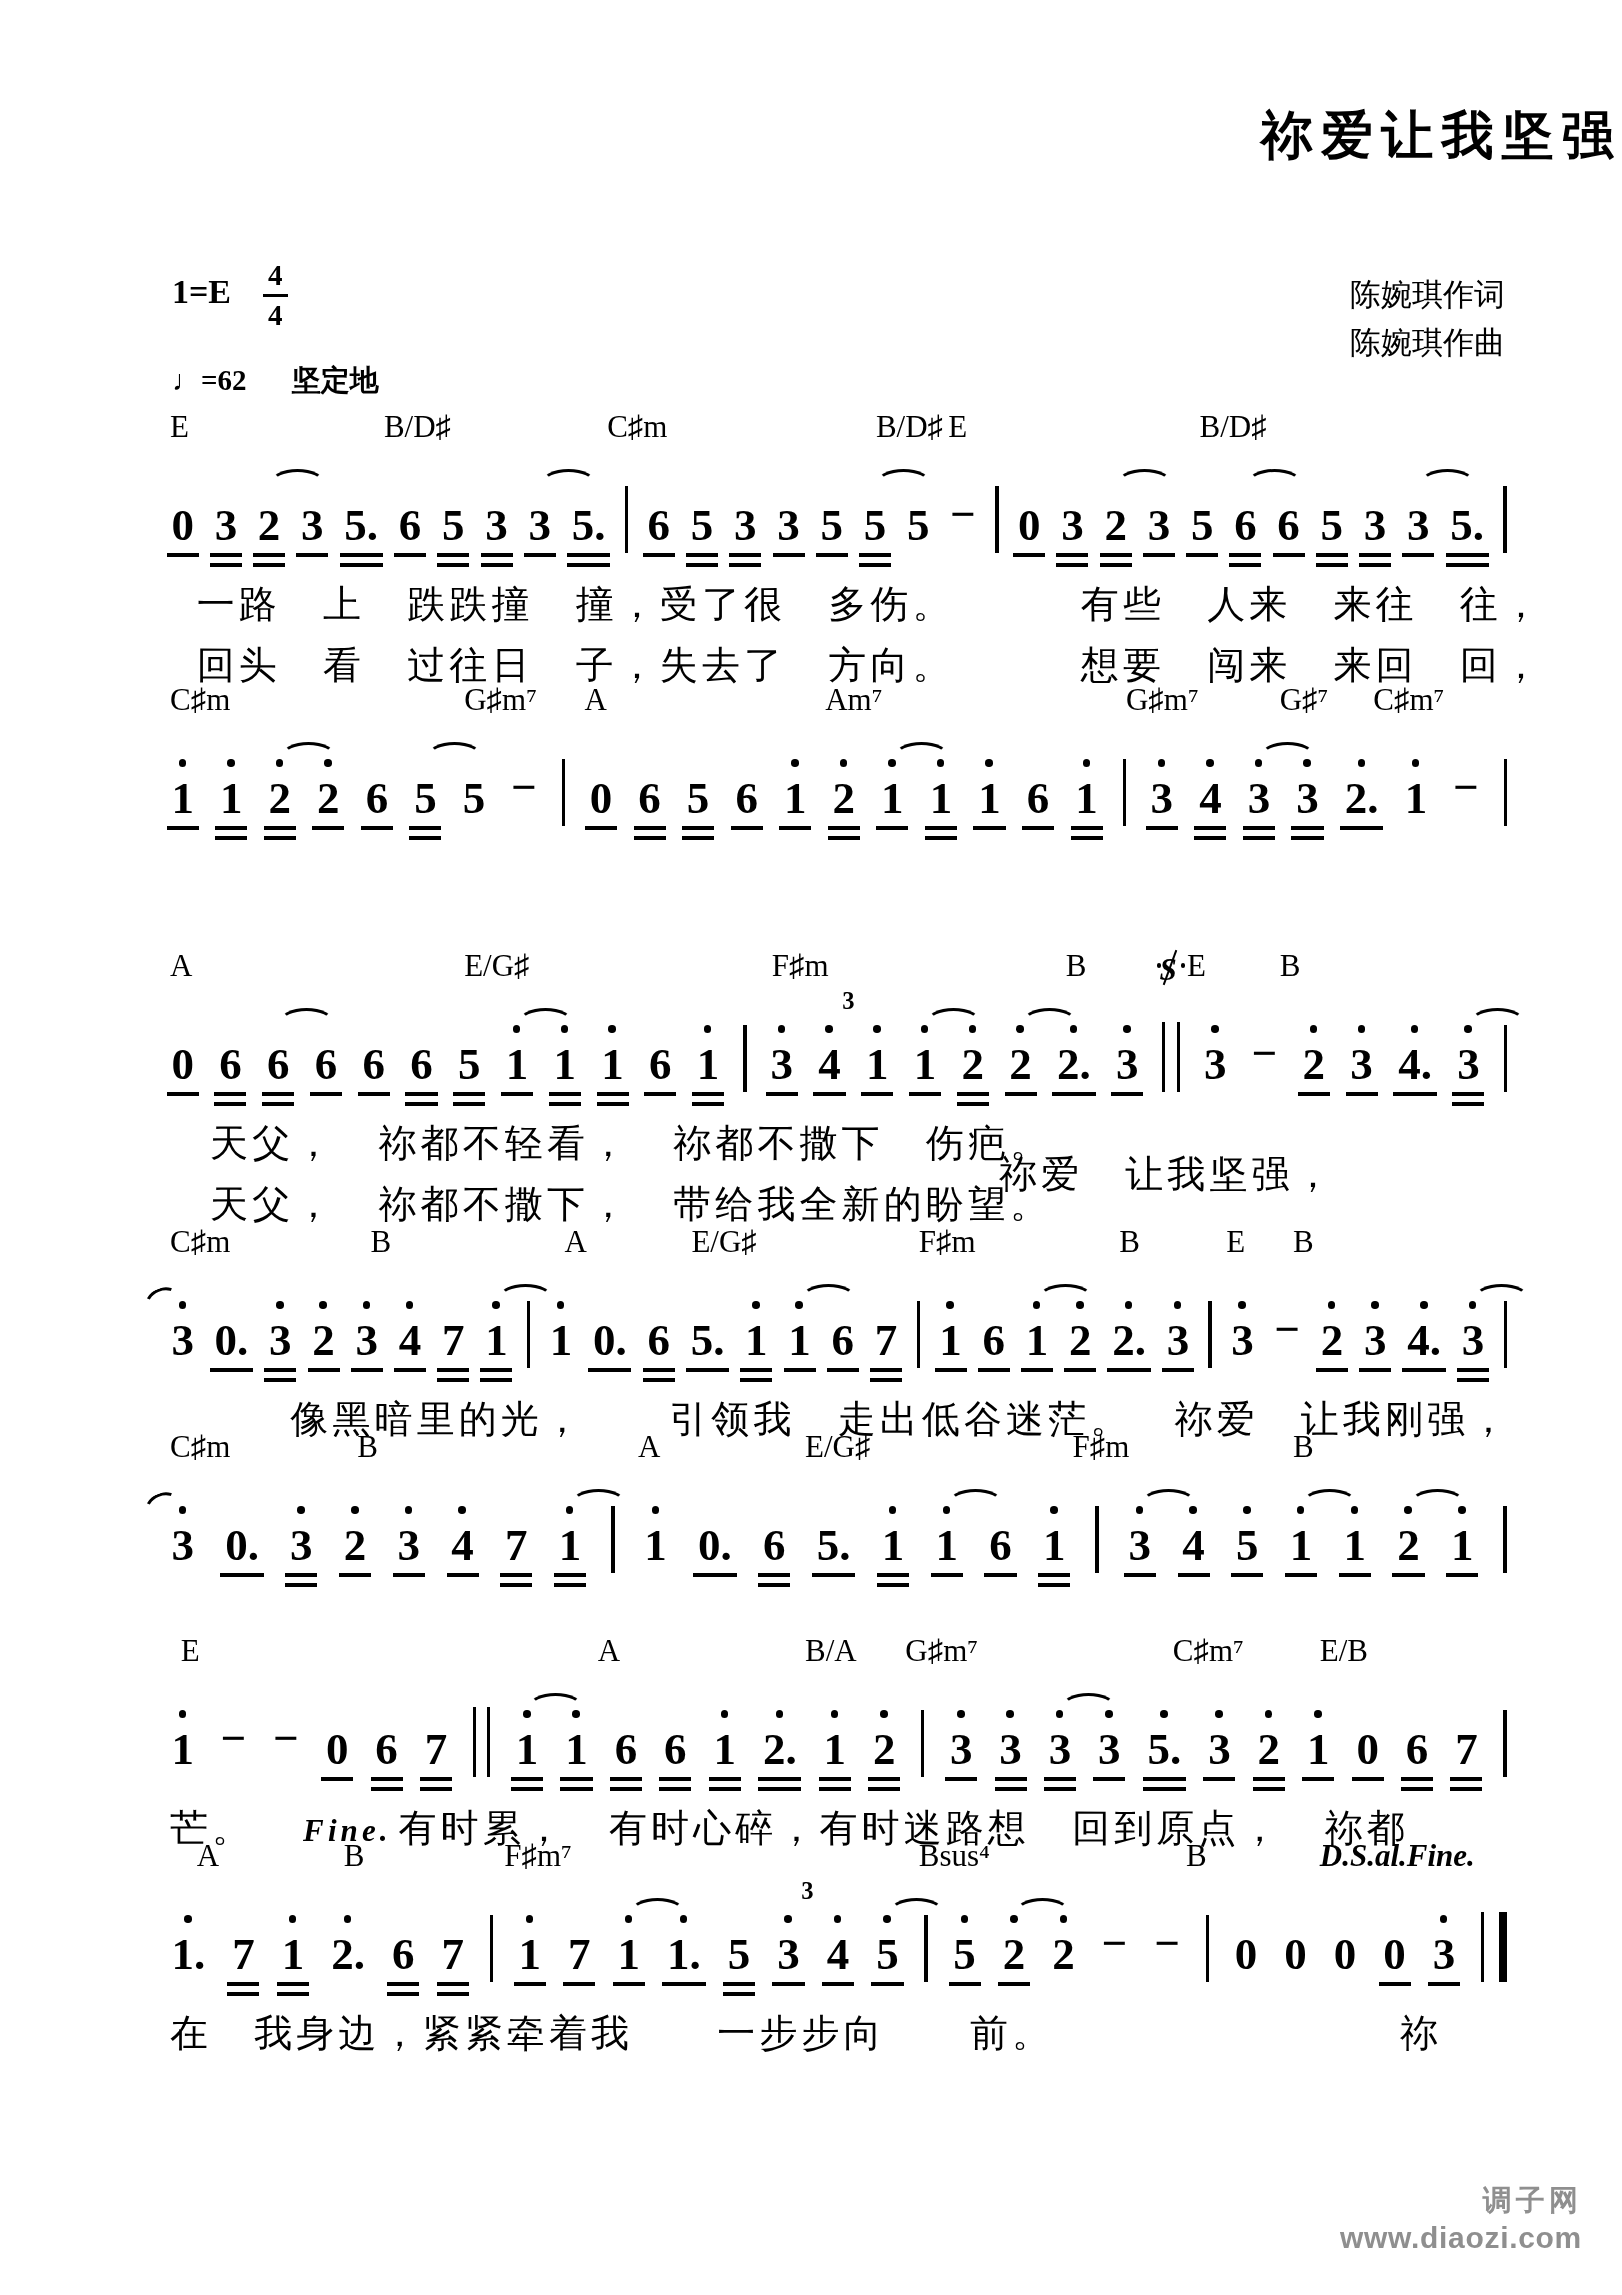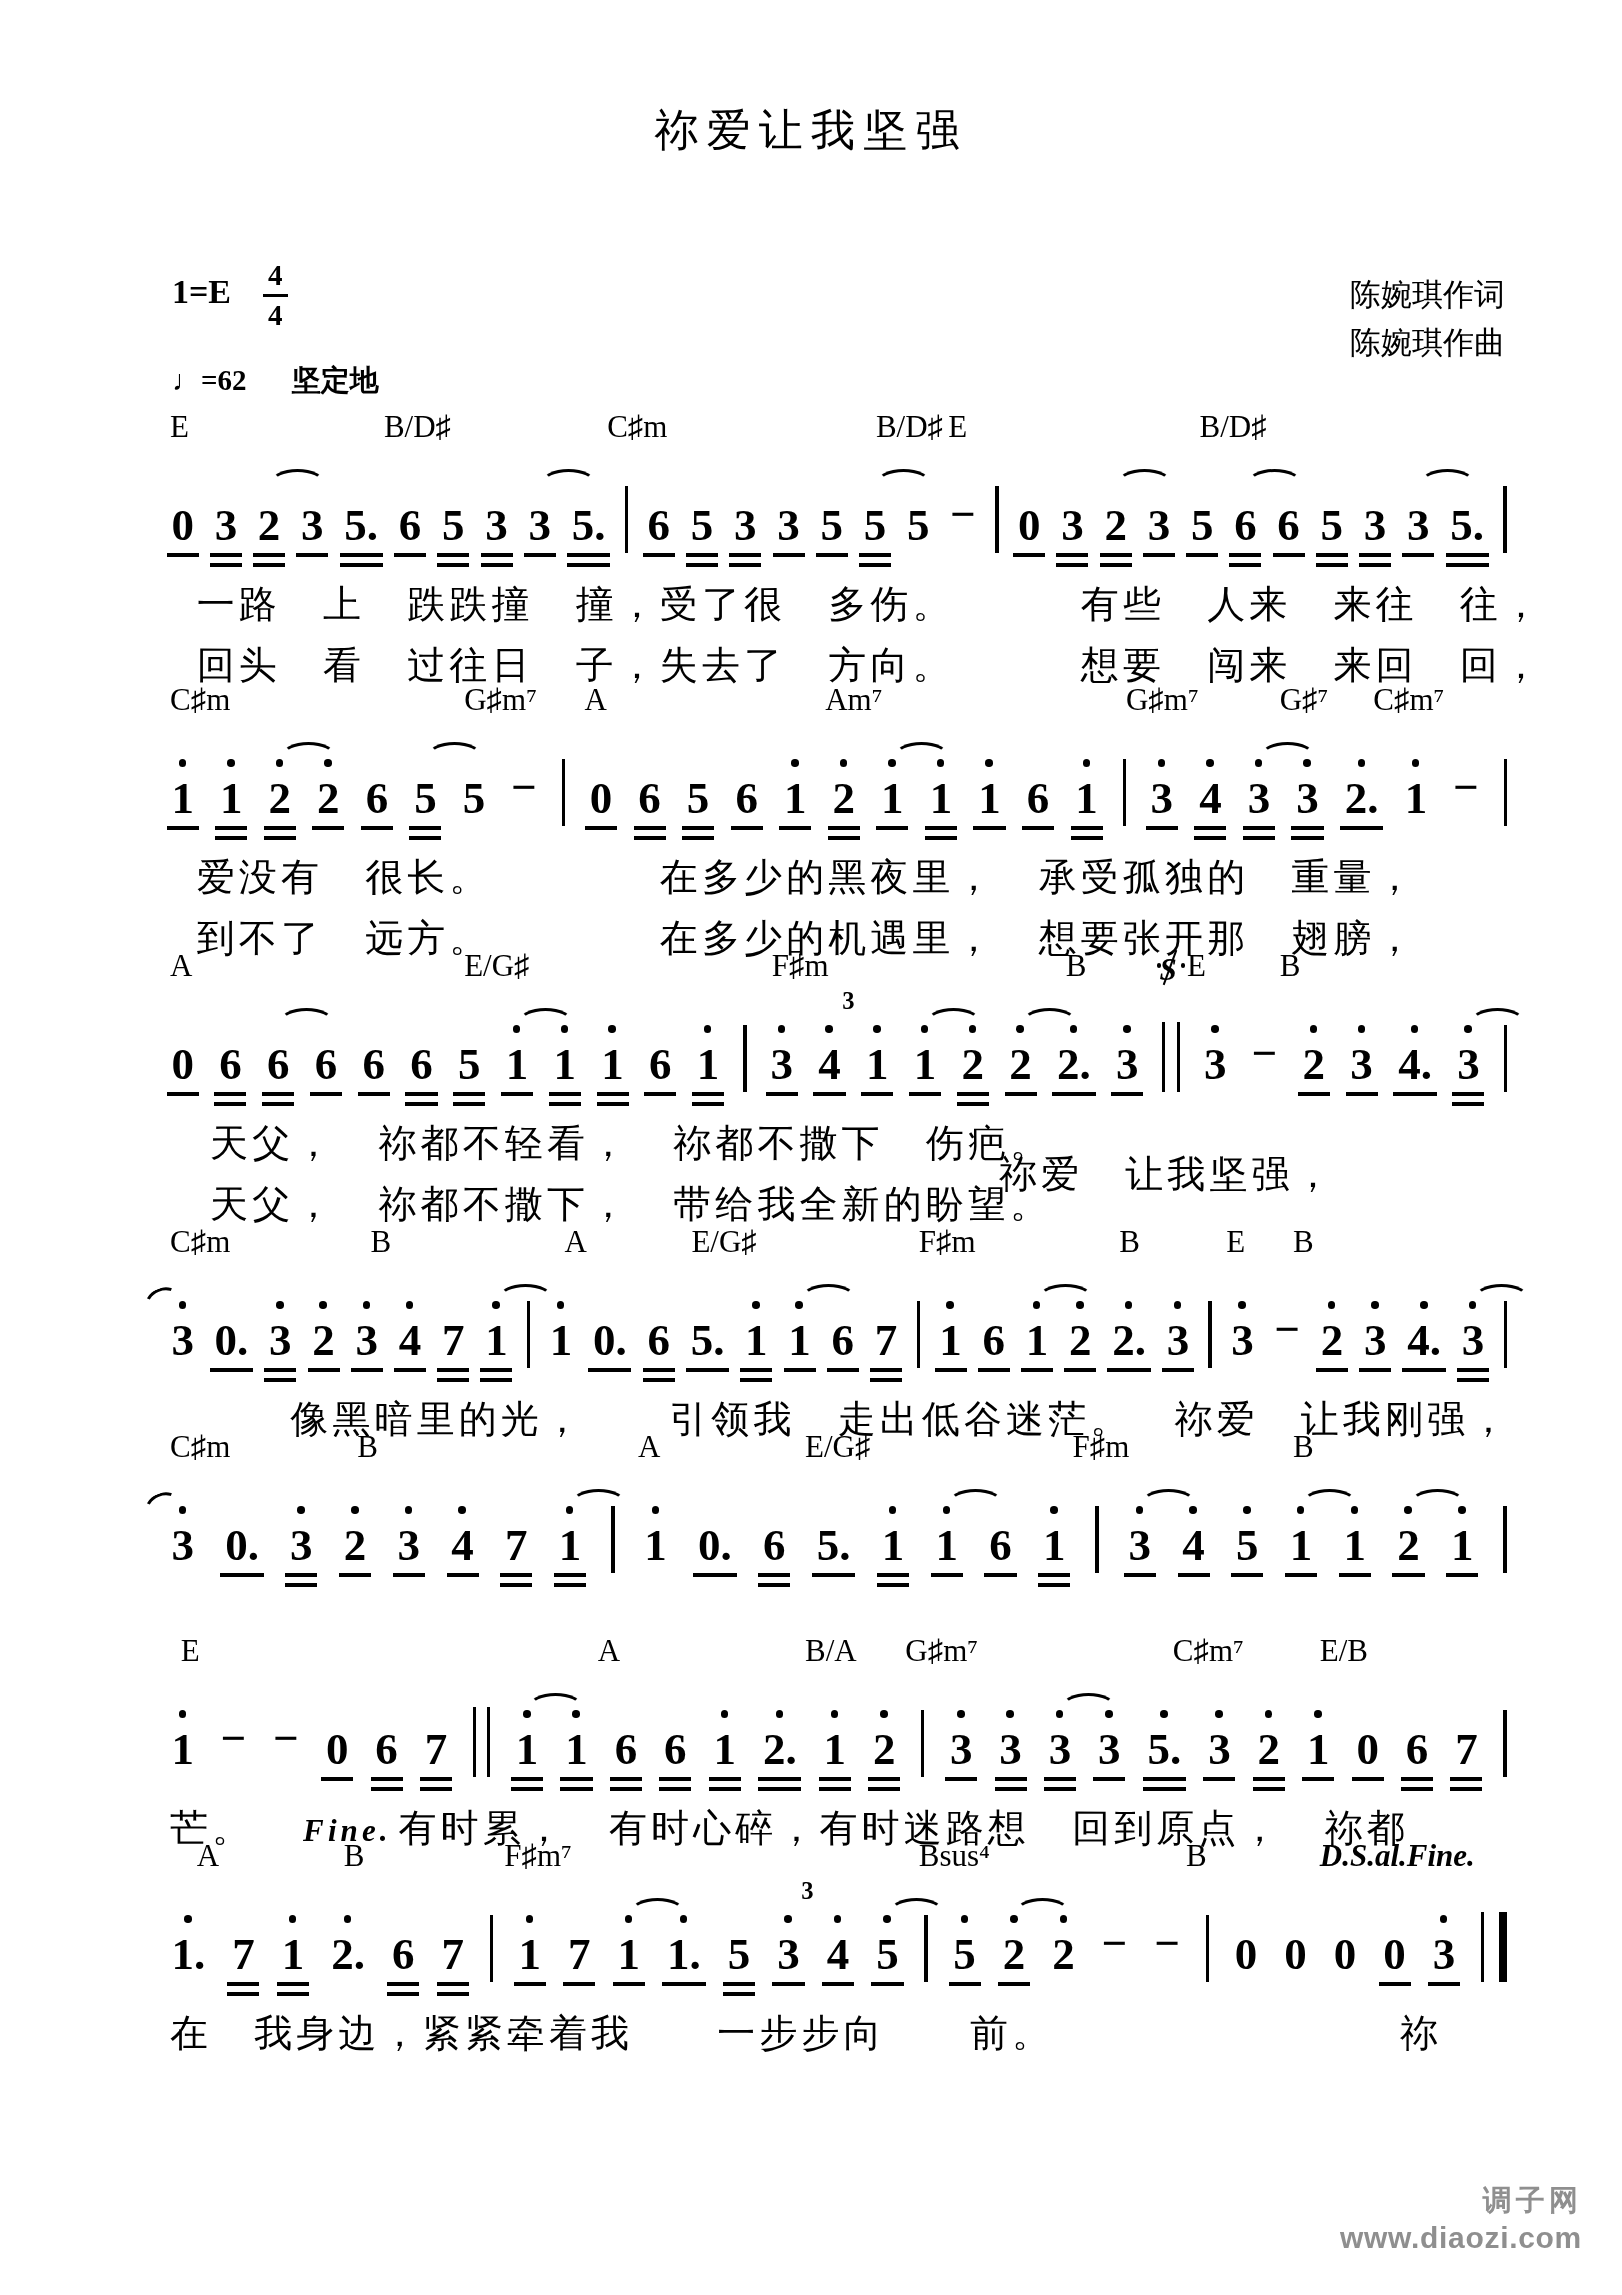--- a/index.html
+++ b/index.html
@@ -1,19 +1,19 @@
 <!DOCTYPE html>
 <html style="font-size:11px"><head>
 <meta charset="utf-8">
 <style>
   html,body{margin:0;padding:0;background:#e8e8e8;}
   .page{position:relative;width:1622px;height:2295px;background:#ffffff;color:#000;
         font-family:"Liberation Serif","DejaVu Serif",serif;overflow:hidden;}
-  .title{position:absolute;top:101px;left:0;width:100%;text-align:center;
-         font-size:44px;font-weight:normal;letter-spacing:8.2px;}
+  .title{position:absolute;top:101px;left:0;width:100%;text-align:right;
+         font-size:52px;font-weight:bold;letter-spacing:8.2px;}
   .keyblock{position:absolute;top:261px;left:172px;font-size:34px;font-weight:bold;}
   .frac{display:inline-block;vertical-align:middle;margin-left:23px;text-align:center;
         font-size:29px;line-height:1;font-weight:bold;}
   .frac .top{display:block;border-bottom:3.4px solid #000;padding:0 5.5px 4.1px;}
   .frac .bot{display:block;padding-top:4.1px;}
   .credits{position:absolute;top:271px;right:117px;text-align:right;font-size:31px;line-height:1.55;}
   .tempo{position:absolute;top:361px;left:172px;font-size:29px;font-weight:bold;}
   .tempo .expr{margin-left:38px;}
   .system{position:absolute;left:170px;right:115px;}
   .chords{position:relative;height:45px;font-size:31px;}
@@ -159,24 +159,20 @@
           <span class="bar1"></span>
           <span class="nt">3<i class="hd"></i><i class="u1"></i></span>
           <span class="nt">4<i class="hd"></i><i class="u1"></i><i class="u2"></i></span>
           <span class="nt">3<i class="hd"></i><i class="u1"></i><i class="u2"></i><i class="slur"></i></span>
           <span class="nt">3<i class="hd"></i><i class="u1"></i><i class="u2"></i></span>
           <span class="nt">2.<i class="hd"></i><i class="u1"></i></span>
           <span class="nt">1<i class="hd"></i></span>
           <span class="nt dash">−</span>
           <span class="bar1"></span>
         </div>
-        <div class="lyrics">
-          <div class="lrow" style="padding-left: 2%;"><span>爱没有　很长。　　　　在多少的黑夜里，　承受孤独的　重量，</span></div>
-          <div class="lrow" style="padding-left: 2%;"><span>到不了　远方。　　　　在多少的机遇里，　想要张开那　翅膀，</span></div>
-        </div>
       </section>
       <section class="system" style="top: 948px;">
         <div class="chords">
           <span class="chord" style="left: 0%;">A</span>
           <span class="chord" style="left: 22%;">E/G♯</span>
           <span class="chord" style="left: 45%;">F♯m</span>
           <span class="chord" style="left: 67%;">B</span>
           <span class="chord" style="left: 74%;"><span class="segno"><span class="s">S</span><span class="sl"></span><span class="d1"></span><span class="d2"></span></span>E</span>
           <span class="chord" style="left: 83%;">B</span>
         </div>

